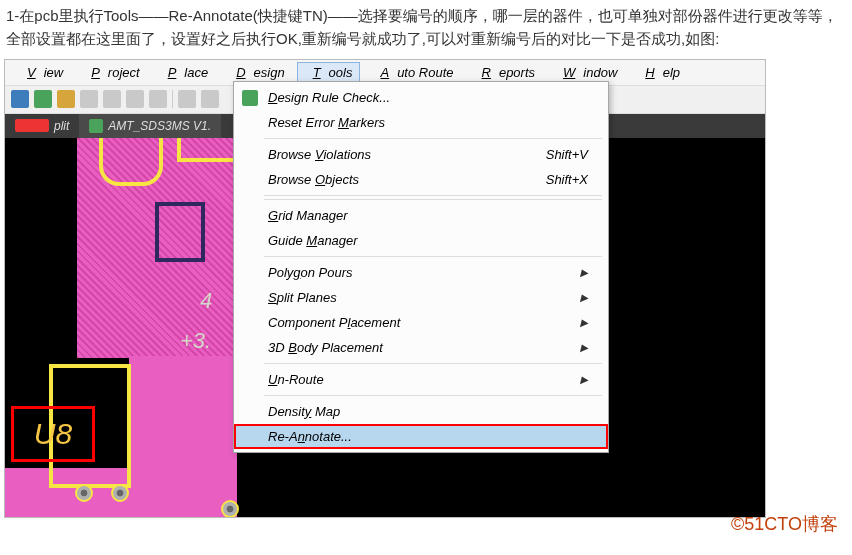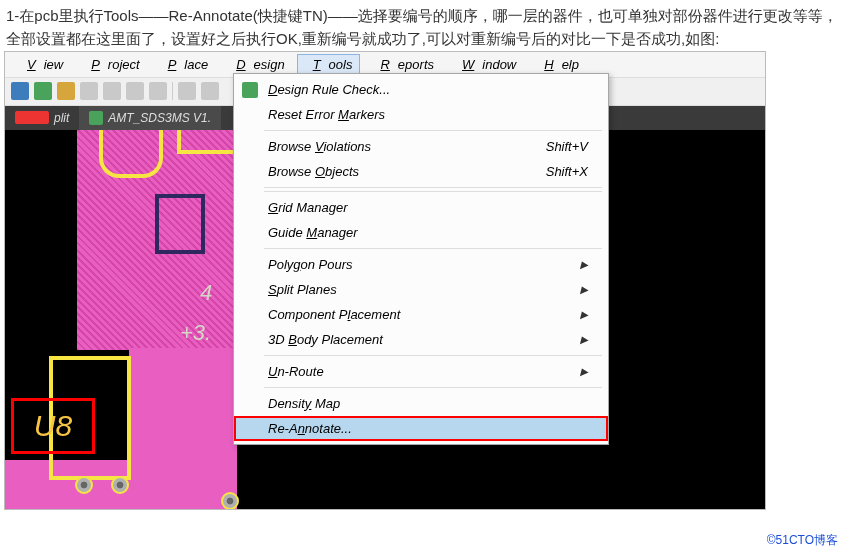--- a/index.html
+++ b/index.html
@@ -1,17 +1,17 @@
 <!DOCTYPE html>
 <html><head>
 <meta charset="utf-8">
 <style>
 * { margin:0; padding:0; box-sizing:border-box; }
 body { font-family:"Microsoft YaHei", Tahoma, sans-serif; font-size:13px; background:#fff; width:852px; }
-.article-text { padding:4px 6px 0 6px; font-size:15px; line-height:1.55; color:#333; }
+.article-text { padding:4px 6px 8px 6px; font-size:15px; line-height:1.55; color:#333; }
 .app-window { border:1px solid #bbb; margin:0 4px; position:relative; width:762px; height:459px; overflow:hidden;font-style:italic; }
 .menubar { display:flex; gap:4px; padding:2px 6px; background:#f5f5f5; border-bottom:1px solid #ddd; font-size:13px; }
 .menubar span { padding:3px 8px; cursor:default; }
 .menubar span.active { background:#dbe8f7; border:1px solid #8bb5e0; padding:2px 7px; }
 .hot { text-decoration:underline; }
 .toolbar { display:flex; align-items:center; gap:5px; padding:3px 6px; background:#f0f0f0; border-bottom:1px solid #ddd; height:28px; }
 .tool-ic { width:18px; height:18px; border-radius:2px; }
 .tabbar { display:flex; align-items:center; gap:0; background:#3a3a3a; height:24px; font-size:12px; }
 .tab { display:flex; align-items:center; gap:5px; padding:0 10px; height:100%; color:#ddd; }
 .tab .redstrip { width:34px; height:13px; background:#e33; border-radius:2px; }
@@ -24,35 +24,36 @@
 .pad { position:absolute; width:18px; height:18px; border-radius:50%; background:radial-gradient(circle,#666 0 35%,#b0b0b0 36% 100%); border:2px solid #f7e544; }
 .txt4 { position:absolute; left:195px; top:150px; font-size:22px; color:#d6d6c8; font-family:Arial; }
 .txt3 { position:absolute; left:175px; top:190px; font-size:22px; color:#d6d6c8; font-family:Arial; }
 .dropdown { position:absolute; left:228px; top:21px; width:376px; background:#fcfcfc; border:1px solid #a7a7a7; box-shadow:2px 2px 6px rgba(0,0,0,0.25); font-size:13px; padding:3px 0; }
 .dd-item { display:flex; align-items:center; justify-content:space-between; padding:5px 20px 5px 34px; cursor:default; position:relative; white-space:nowrap; }
 .dd-item.icon::before { content:""; position:absolute; left:8px; top:5px; width:16px; height:16px; background:#4aa35a; border-radius:2px; }
 .dd-item .arrow { font-size:10px; color:#333; }
 .dd-sep { height:1px; background:#ddd; margin:3px 6px 3px 30px; }
 .dd-item.selected { background:#b7d7ef; }
 .dd-item.redbox { outline:2px solid #f00; outline-offset:-2px; }
-.watermark { position:absolute; right:14px; bottom:6px; font-size:12px; color:#1d4ed8; }
+.watermark { position:absolute; right:14px; bottom:19px; font-size:18px; color:#c2410c; }
 </style>
 </head>
 <body>
 
 <div class="article-text">1-在pcb里执行Tools——Re-Annotate(快捷键TN)——选择要编号的顺序，哪一层的器件，也可单独对部份器件进行更改等等，全部设置都在这里面了，设置好之后执行OK,重新编号就成功了,可以对重新编号后的对比一下是否成功,如图:</div>
 
 <div class="app-window">
 
   <div class="menubar">
     <span><span class="hot">V</span>iew</span>
     <span><span class="hot">P</span>roject</span>
     <span><span class="hot">P</span>lace</span>
     <span><span class="hot">D</span>esign</span>
     <span class="active"><span class="hot">T</span>ools</span>
+    <span><span class="hot">A</span>uto Route</span>
     <span><span class="hot">R</span>eports</span>
     <span><span class="hot">W</span>indow</span>
     <span><span class="hot">H</span>elp</span>
   </div>
 
   <div class="toolbar">
     <div class="tool-ic" style="background:#3d7dbb"></div>
     <div class="tool-ic" style="background:#4aa35a"></div>
     <div class="tool-ic" style="background:#d6a63c"></div>
     <div class="tool-ic" style="background:#c9c9c9"></div>

